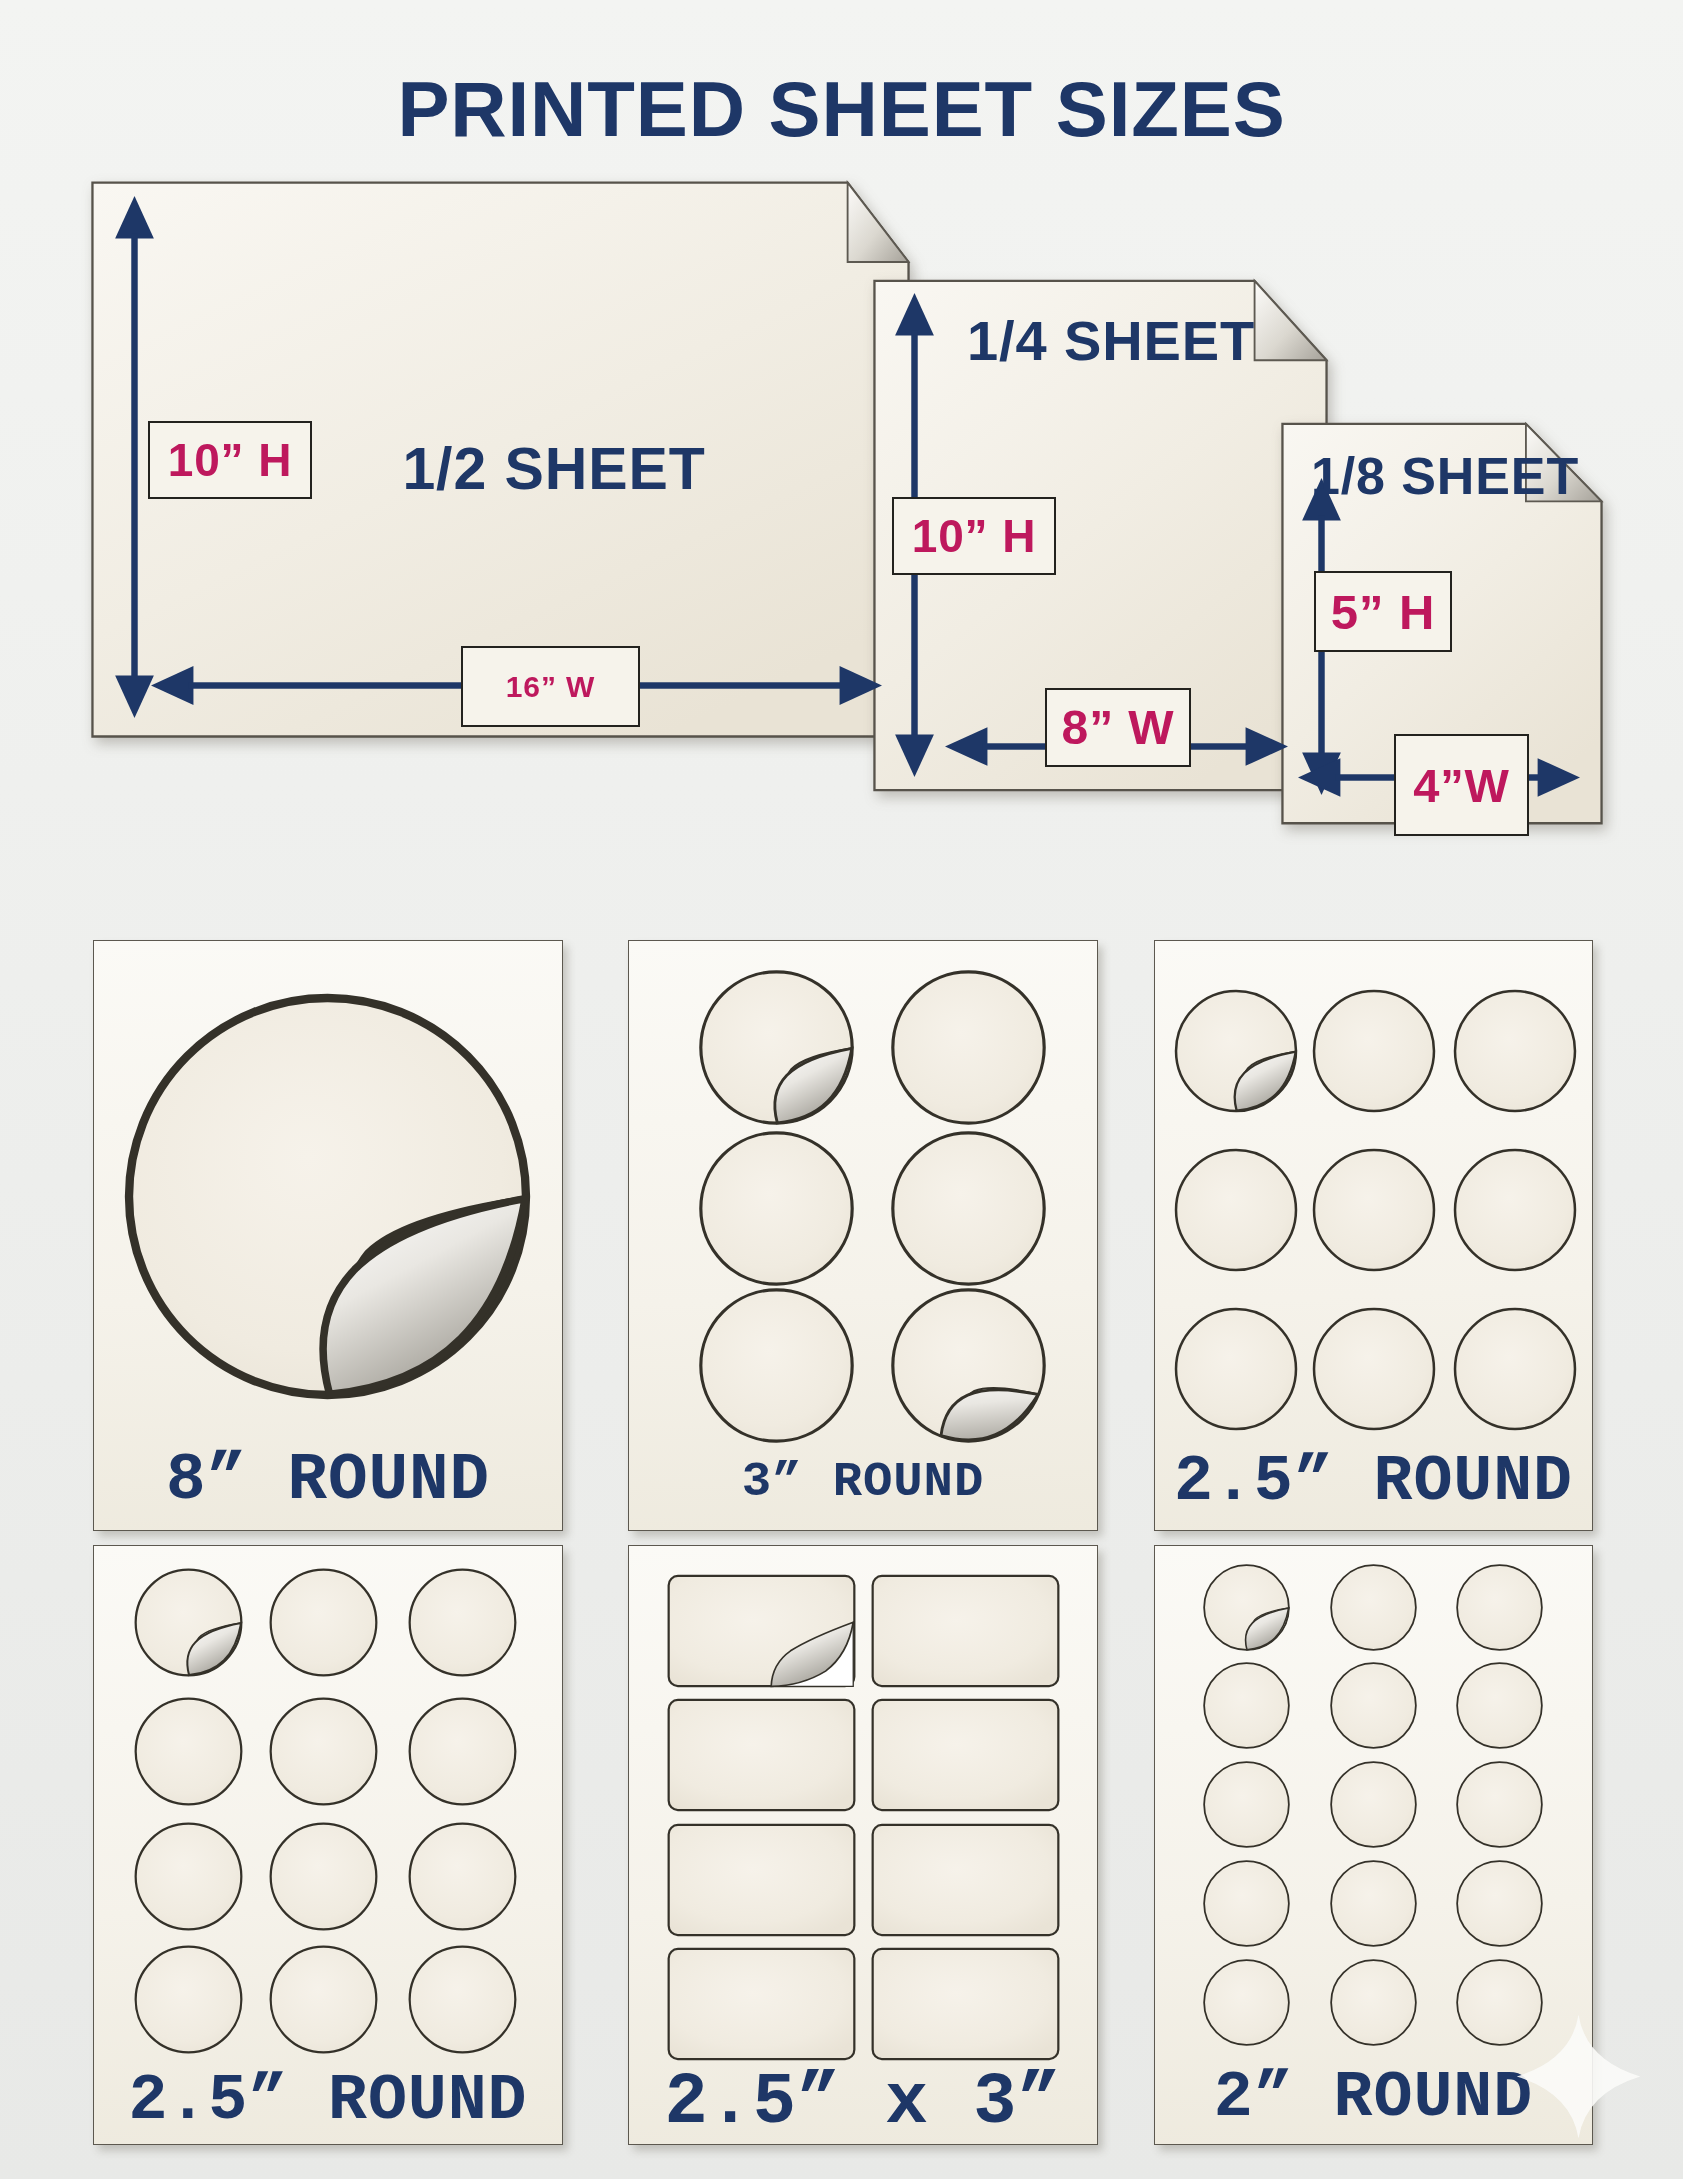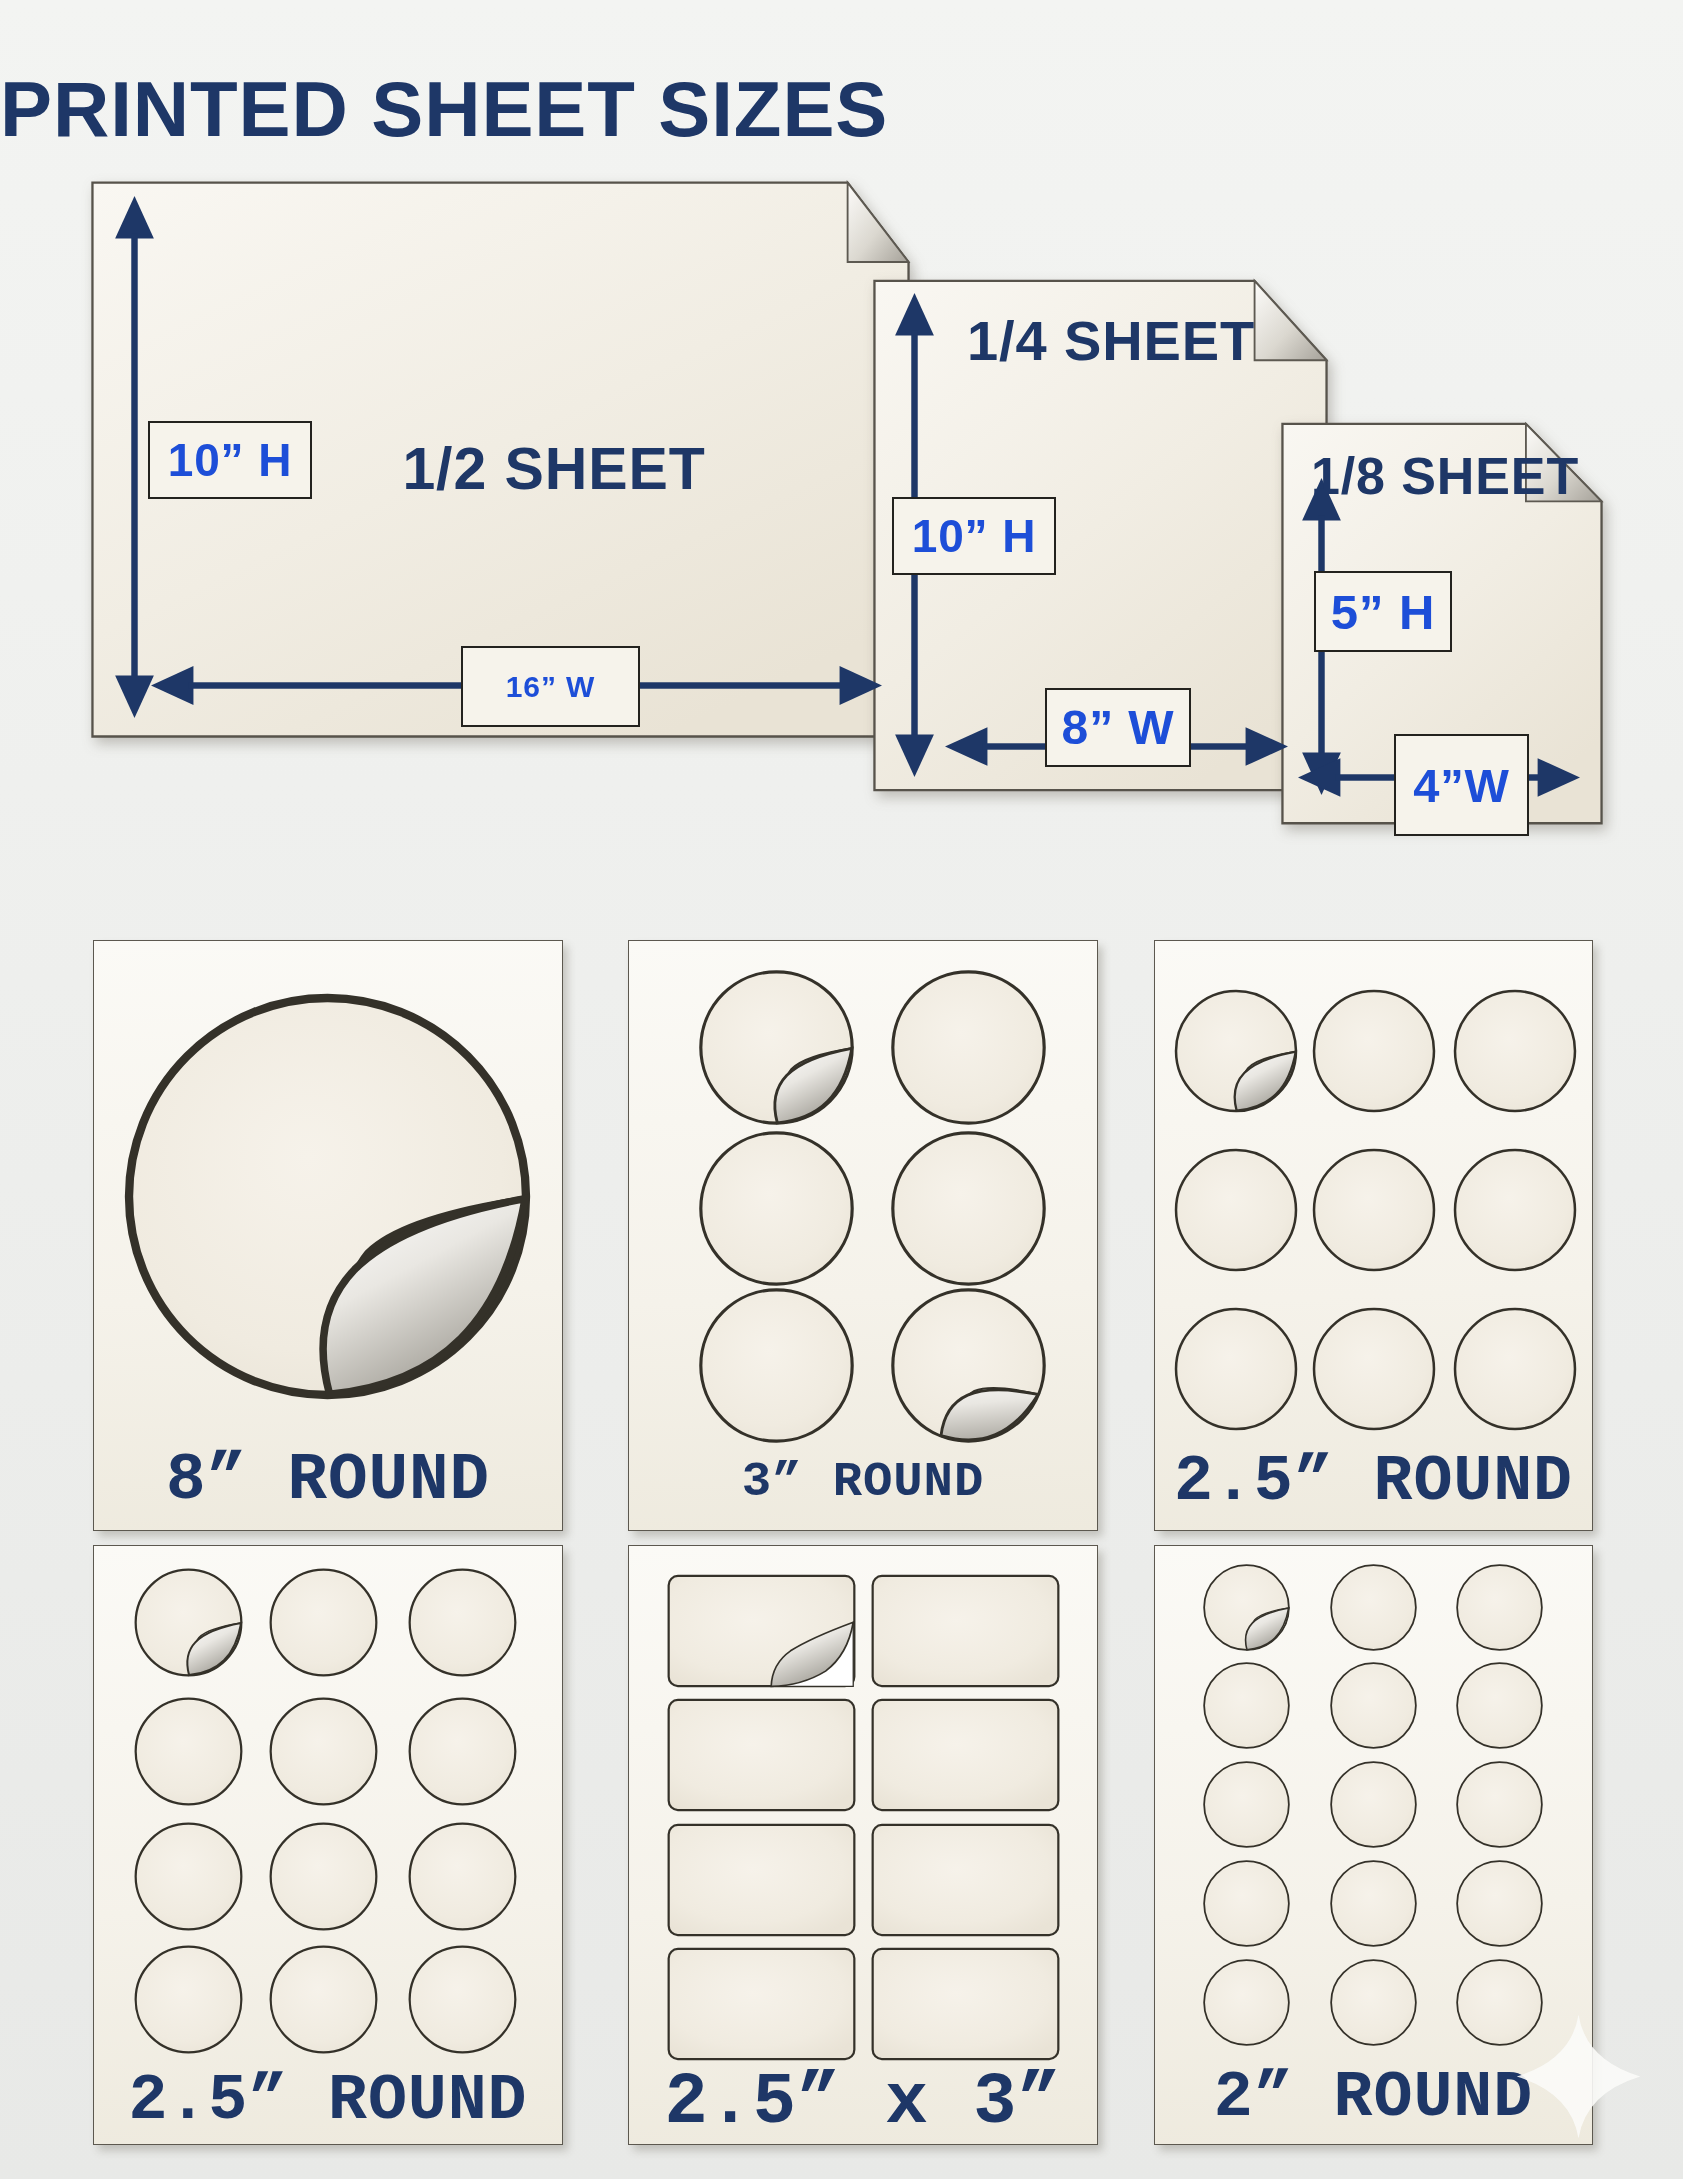--- a/index.html
+++ b/index.html
@@ -3,31 +3,31 @@
 <meta charset="utf-8">
 <style>
   html,body{margin:0;padding:0;background:#e4e5e3;}
   #stage{
     position:relative;width:1683px;height:2180px;overflow:hidden;
     background:linear-gradient(180deg,#f3f4f2 0%,#eeefed 45%,#e8e9e7 100%);
     font-family:"Liberation Sans",sans-serif;
   }
   .title{
     position:absolute;left:0;right:0;top:61px;height:96px;line-height:96px;
-    font-size:78px;font-weight:bold;color:#1e3767;letter-spacing:0.9px;
+    text-align:center;font-size:78px;font-weight:bold;color:#1e3767;letter-spacing:0.9px;
   }
   .sheet{position:absolute;overflow:visible;filter:drop-shadow(4.6px 6.5px 6.5px rgba(75,68,56,.30));}
   .arrow{position:absolute;}
   .sheet-label{
     position:absolute;transform:translate(-50%,-50%);font-weight:bold;color:#1e3767;
     white-space:nowrap;letter-spacing:0.9px;
   }
   .dim{
     position:absolute;display:flex;align-items:center;justify-content:center;
-    background:#f6f3eb;border:2.8px solid #23221e;color:#1d4ed8;font-weight:bold;
+    background:#f6f3eb;border:2.8px solid #23221e;color:#be185d;font-weight:bold;
     white-space:nowrap;letter-spacing:0.9px;box-sizing:border-box;
   }
   .card{
     position:absolute;
     background:linear-gradient(178deg,#fbfaf6 0%,#f5f2ea 60%,#eeeade 100%);
     border:1.8px solid #5c584f;box-shadow:4.6px 5.5px 8.3px rgba(75,68,56,.26);font-family:Liberation Mono, monospace;
   }
   .sticker{position:absolute;overflow:visible;}
   .card-label{
     position:absolute;left:0;right:0;text-align:center;font-weight:bold;

